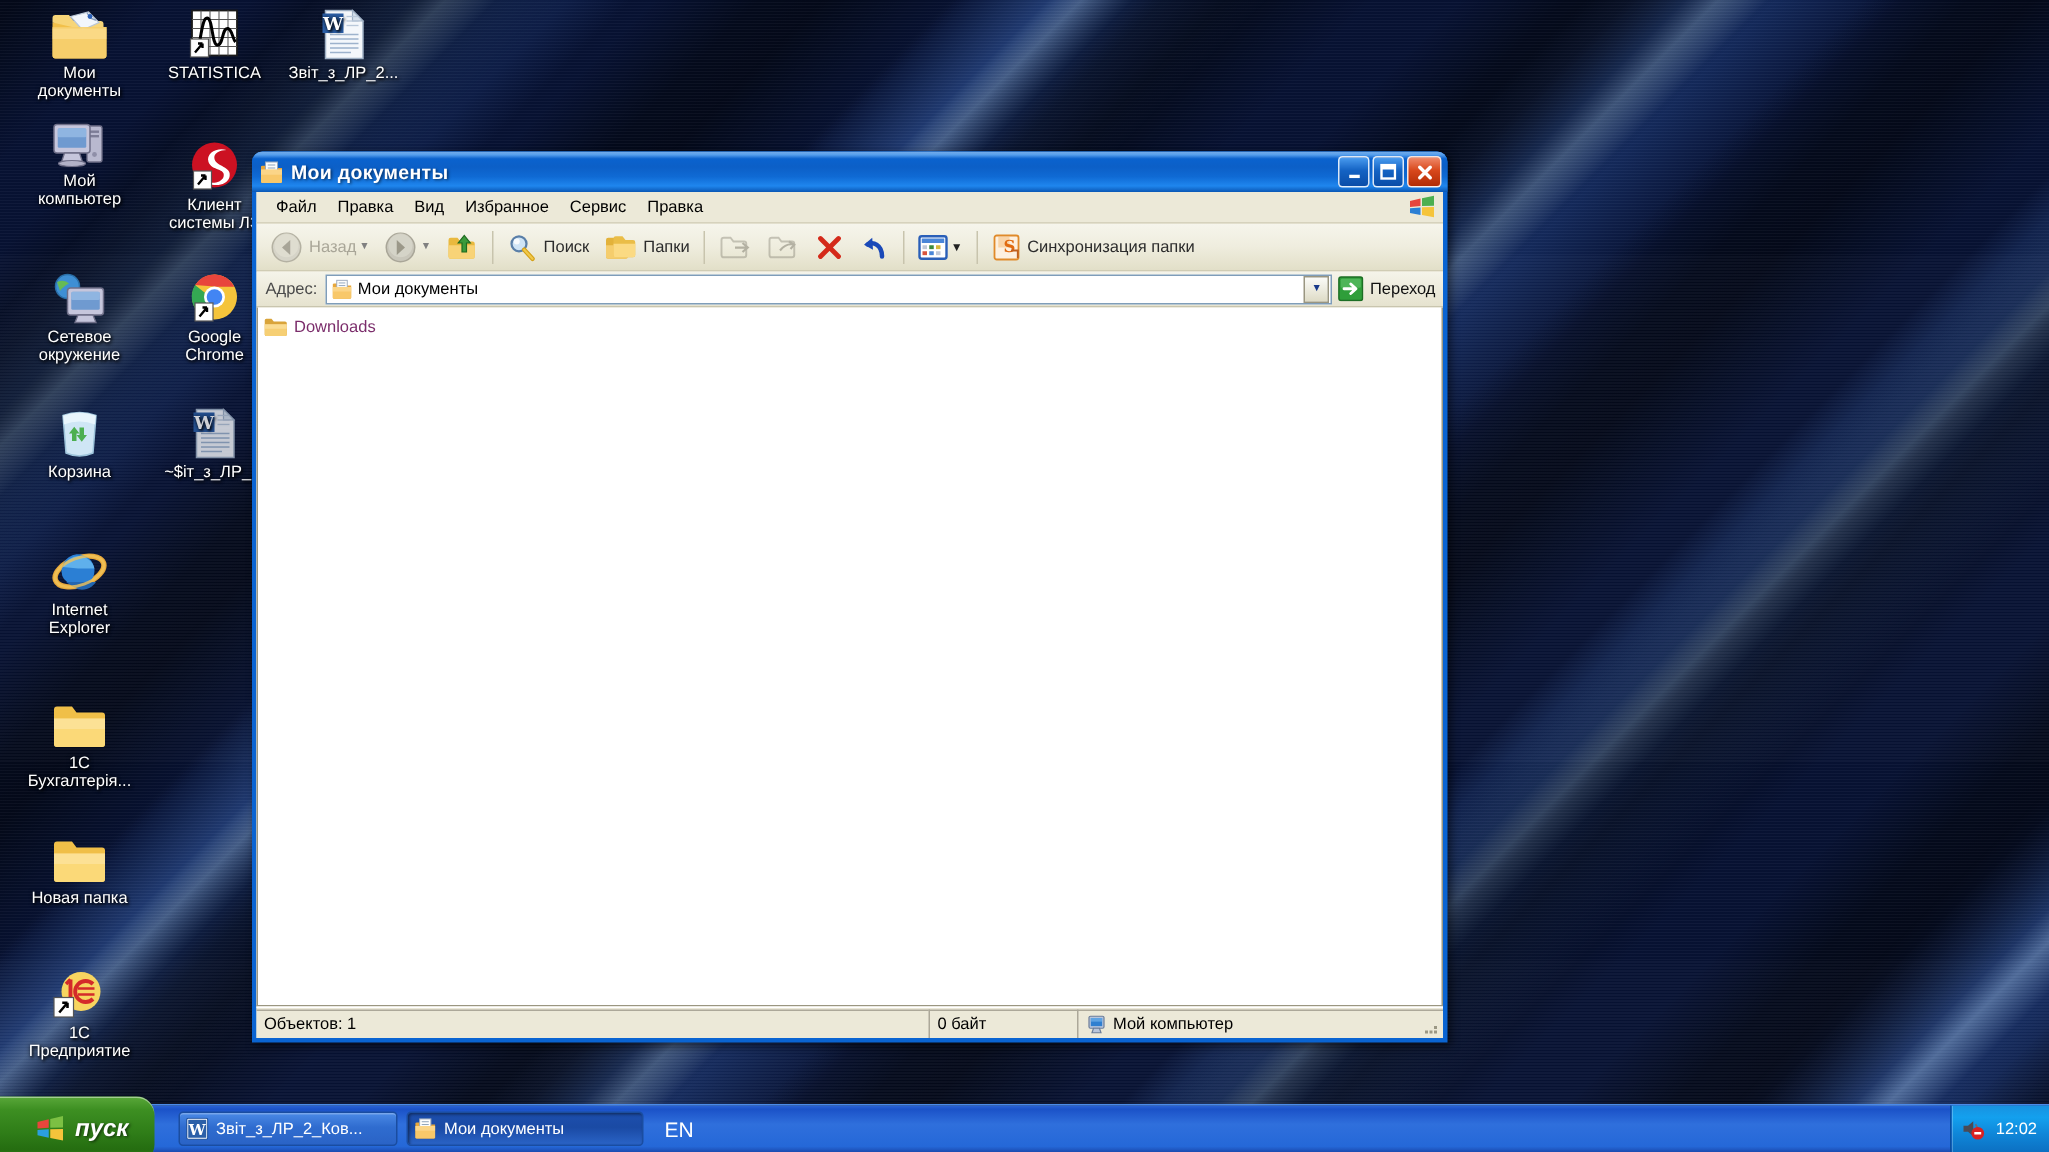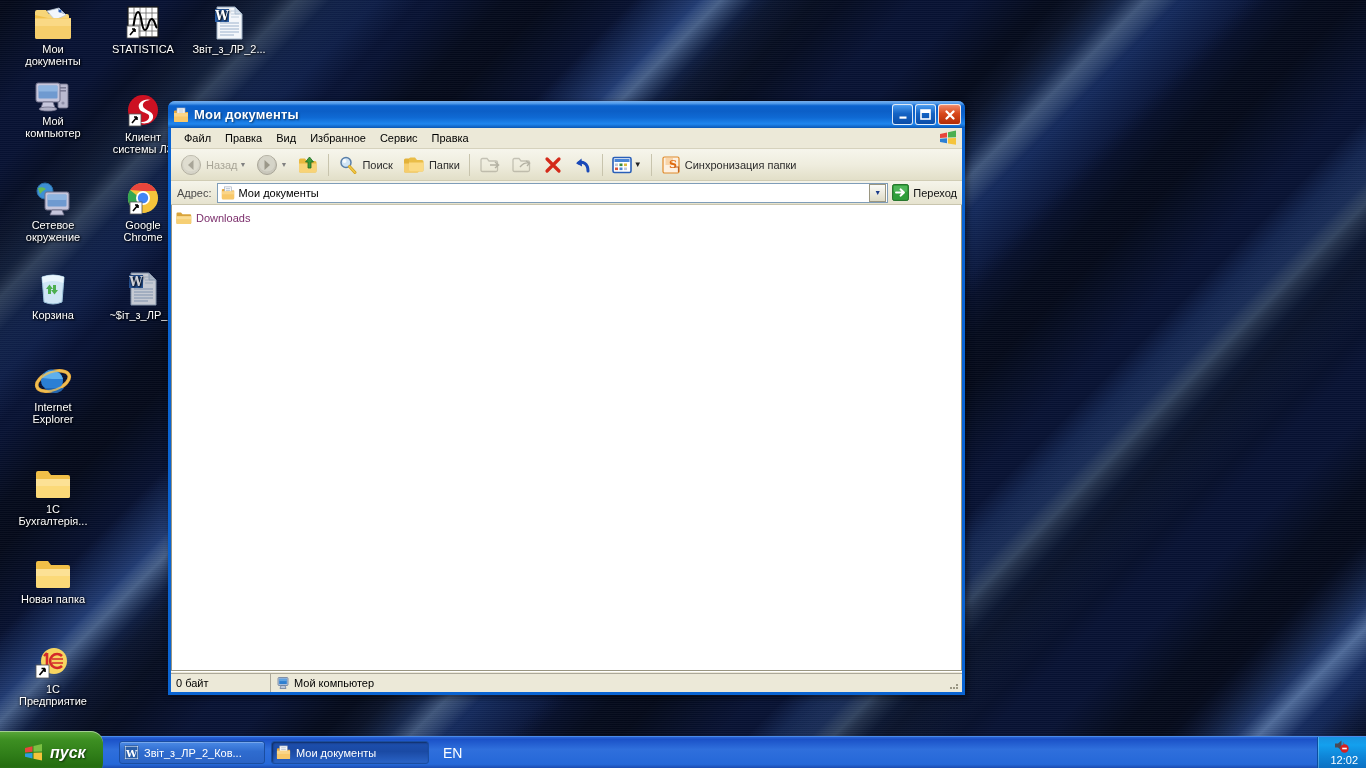--- a/index.html
+++ b/index.html
@@ -201,21 +201,20 @@
   .taskitem.active {
     background:linear-gradient(to bottom,#1d4fae,#1a4aa4 45%,#2a63c6);
     box-shadow:inset 1px 1px 2px rgba(0,0,0,0.45);
   }
   .taskitem .tklbl { margin-left:5px; white-space:nowrap; overflow:hidden; text-overflow:ellipsis; }
   #tray {
     margin-left:auto; height:32px; display:flex; align-items:center;
     background:linear-gradient(to bottom,#1892e0 0%,#13a0ee 25%,#0f86d8 60%,#0c6ec0 100%);
     border-left:1px solid #0b4d9e; padding:0 8px 0 6px;
     box-shadow:inset 1px 0 0 rgba(255,255,255,0.25);
-    flex-direction:column;
   }
   #tray .ttime { color:#fff; font-size:11px; margin-left:6px; }
   #langbar { color:#fff; font-size:14px; padding:0 14px; cursor:default;text-align:center; }
 
   svg { display:block; }
 </style>
 </head>
 <body>
 
 <div id="desktop">
@@ -657,20 +656,21 @@
             <path d="M0.5 2.5 Q0.5 1.5 1.5 1.5 L5 1.5 L6.5 3.3 L14 3.3 Q15.2 3.3 15.2 4.4 L15.2 12 Q15.2 13 14 13 L1.5 13 Q0.5 13 0.5 12 Z" fill="#d9a43a"></path>
             <path d="M0.5 5.2 L15.2 5.2 L15.2 12 Q15.2 13 14 13 L1.5 13 Q0.5 13 0.5 12 Z" fill="#f6cf74"></path>
             <path d="M0.5 5.2 L15.2 5.2 L15.2 8.2 L0.5 8.2 Z" fill="#fde4a6" opacity="0.6"></path>
           </svg>
         </span>
         <span class="fname" style="color:#7b2d6b">Downloads</span>
       </div>
     </div>
 
     <div class="statusbar">
+      <div class="spanel sp1">Объектов: 1</div>
       <div class="spanel sp2">0 байт</div>
       <div class="spanel sp3">
         <span style="display:flex;align-items:center;margin-right:4px;">
           <svg width="14" height="14" viewBox="0 0 14 14">
             <rect x="2" y="1.5" width="10" height="8" rx="1" fill="#b9c6dc" stroke="#6b7d99" stroke-width="0.8"></rect>
             <rect x="3.2" y="2.7" width="7.6" height="5.4" fill="#2f7fd0"></rect>
             <rect x="3.2" y="2.7" width="7.6" height="2.4" fill="#74b2ea" opacity="0.7"></rect>
             <path d="M5 9.5 L9 9.5 L10 12.5 L4 12.5 Z" fill="#b9c6dc" stroke="#6b7d99" stroke-width="0.8"></path>
           </svg>
         </span>

